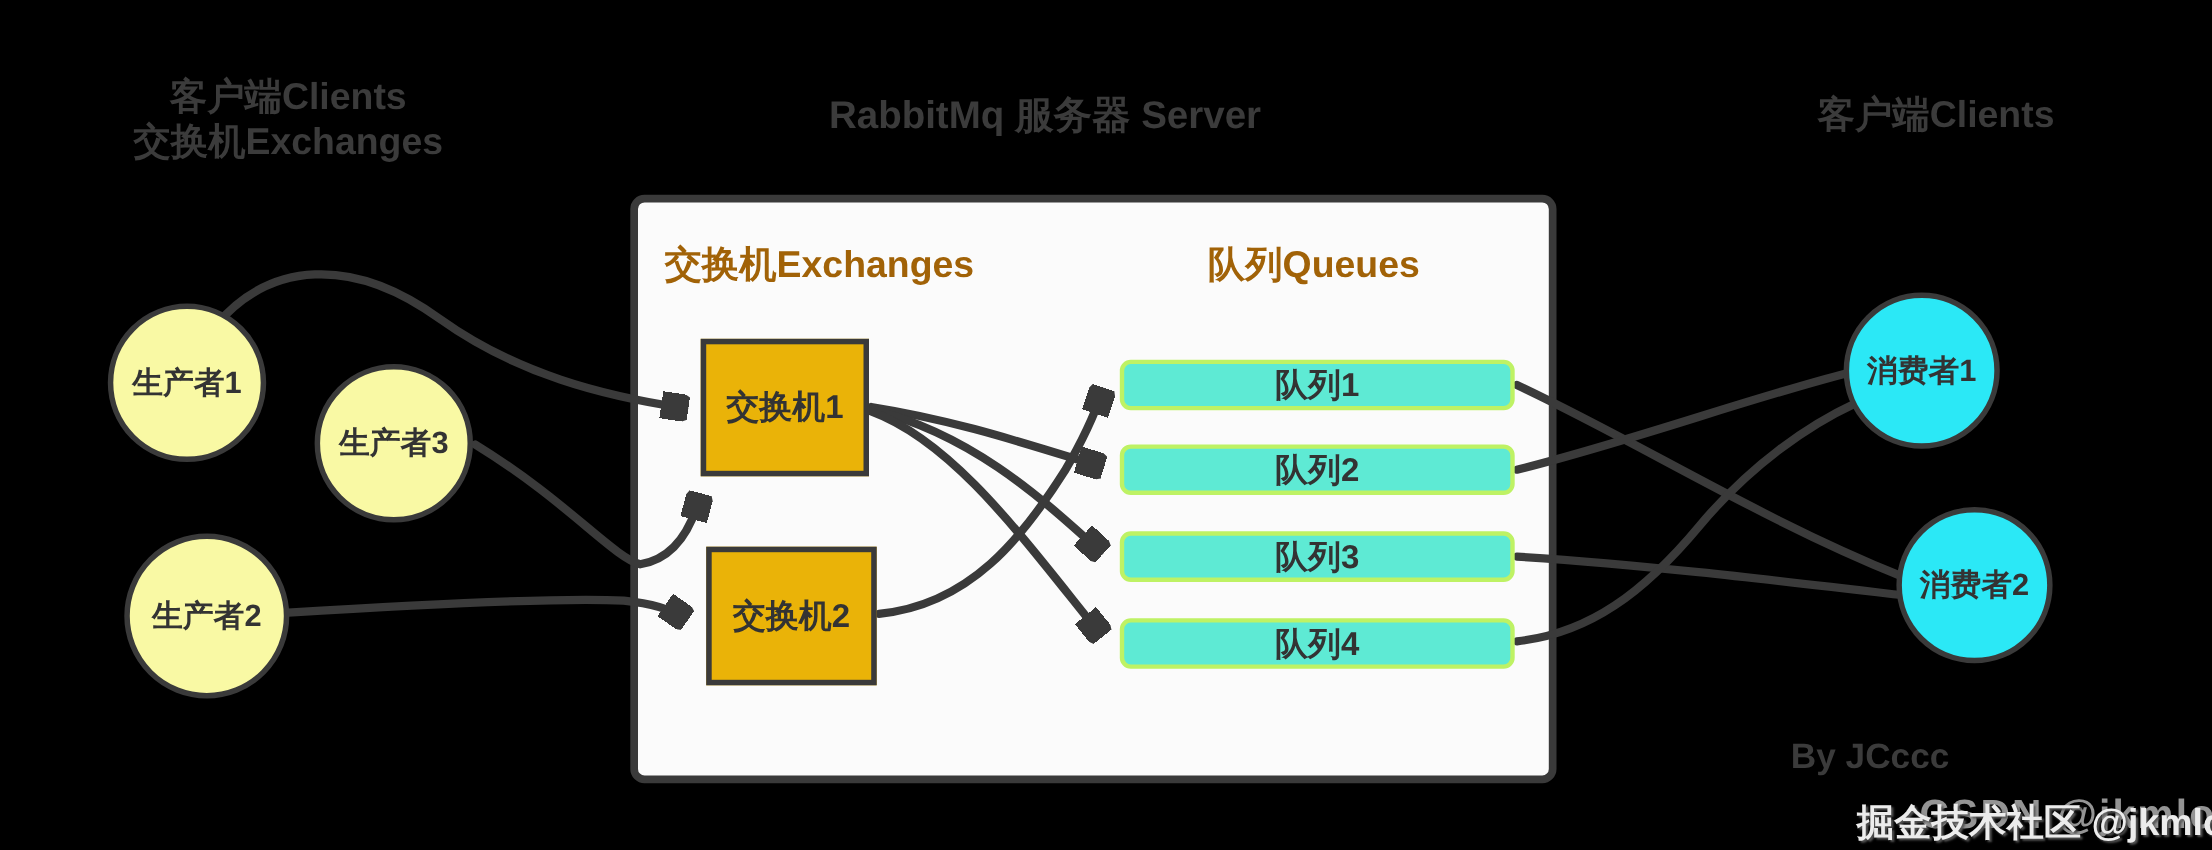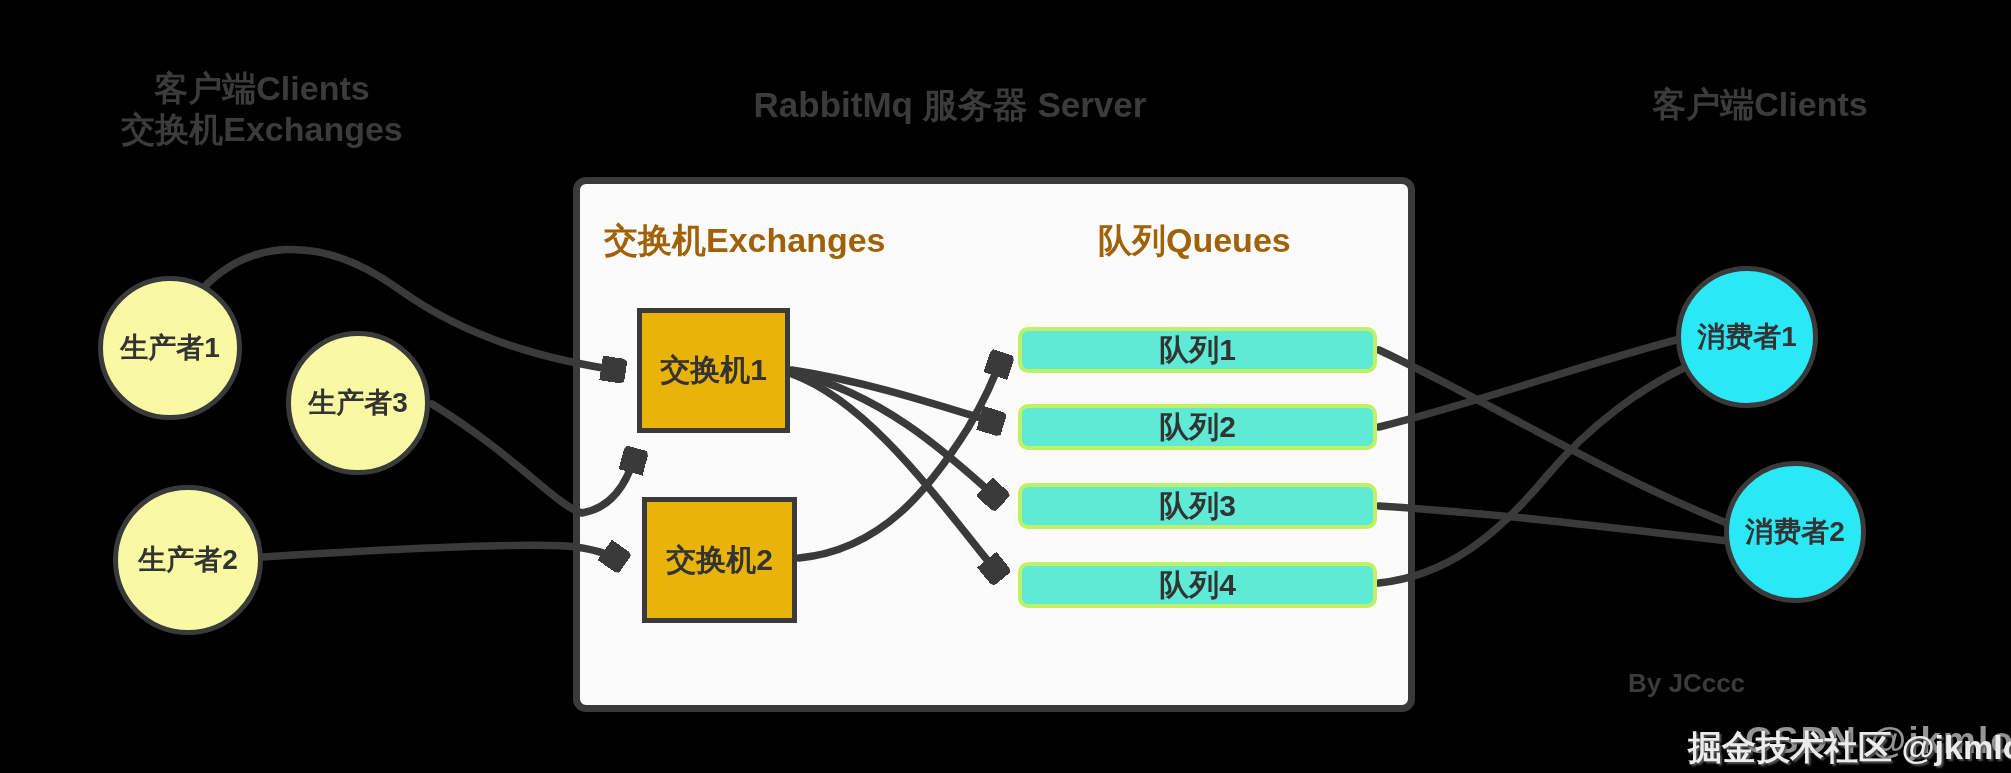--- a/index.html
+++ b/index.html
@@ -5,21 +5,21 @@
   html,body{margin:0;padding:0;background:#000;}
   #stage{
     position:relative;width:2011px;height:773px;background:#000;overflow:hidden;
     font-family:"Liberation Sans","DejaVu Sans",sans-serif;
     padding-left:23px;
   }
   .faint{color:#3B3B3B;font-weight:bold;text-align:center;position:absolute;line-height:1.22;}
   #left-header{left:102px;top:68px;width:320px;font-size:34px;}
   #server-title{left:700px;top:84px;width:500px;font-size:35px;}
   #right-header{left:1588px;top:84px;width:344px;font-size:34px;}
-  #byline{left:1628px;top:668px;width:220px;font-size:26px;text-align:left;}
+  #byline{left:1628px;top:668px;width:220px;font-size:32px;text-align:left;}
 
   #server-panel{
     position:absolute;left:573px;top:177px;width:842px;height:535px;
     background:#FBFBFB;border:7px solid #3A3A3A;border-radius:13px;box-sizing:border-box;z-index:1;
   }
   .section-label{position:absolute;z-index:3;font-weight:bold;color:#a16207;font-size:34px;}
   #exchanges-label{left:604px;top:218px;}
   #queues-label{left:1098px;top:218px;}
 
   #edges{position:absolute;left:0;top:0;z-index:2;}

